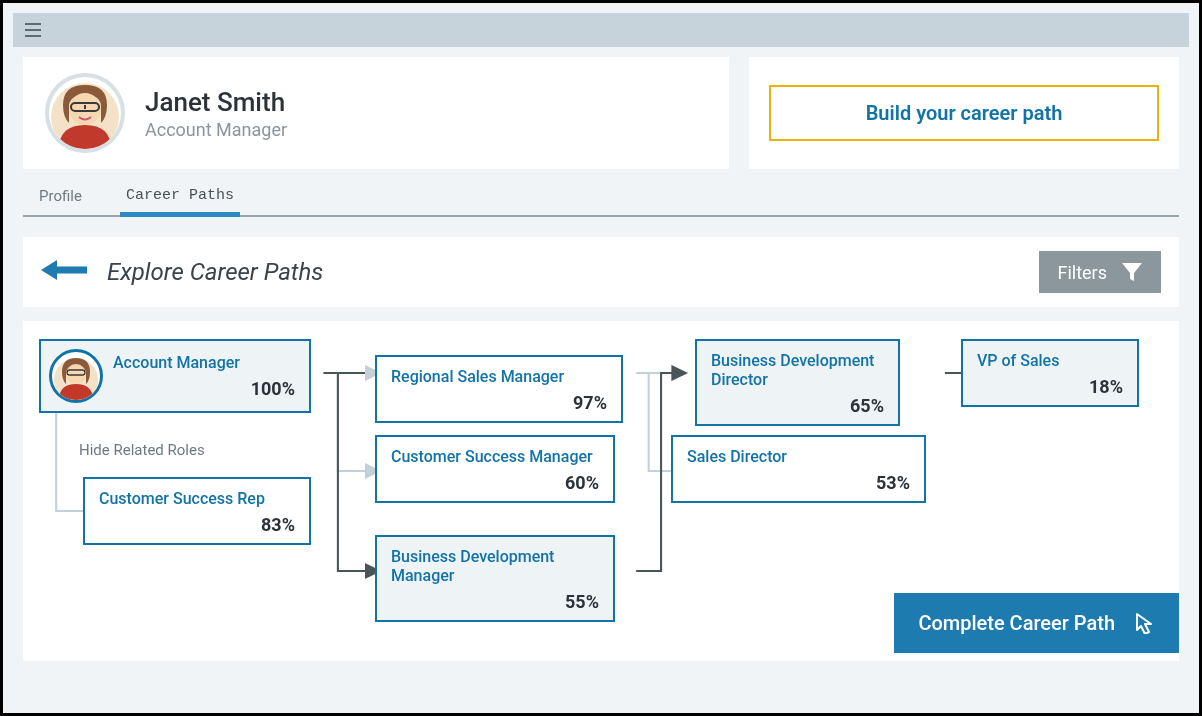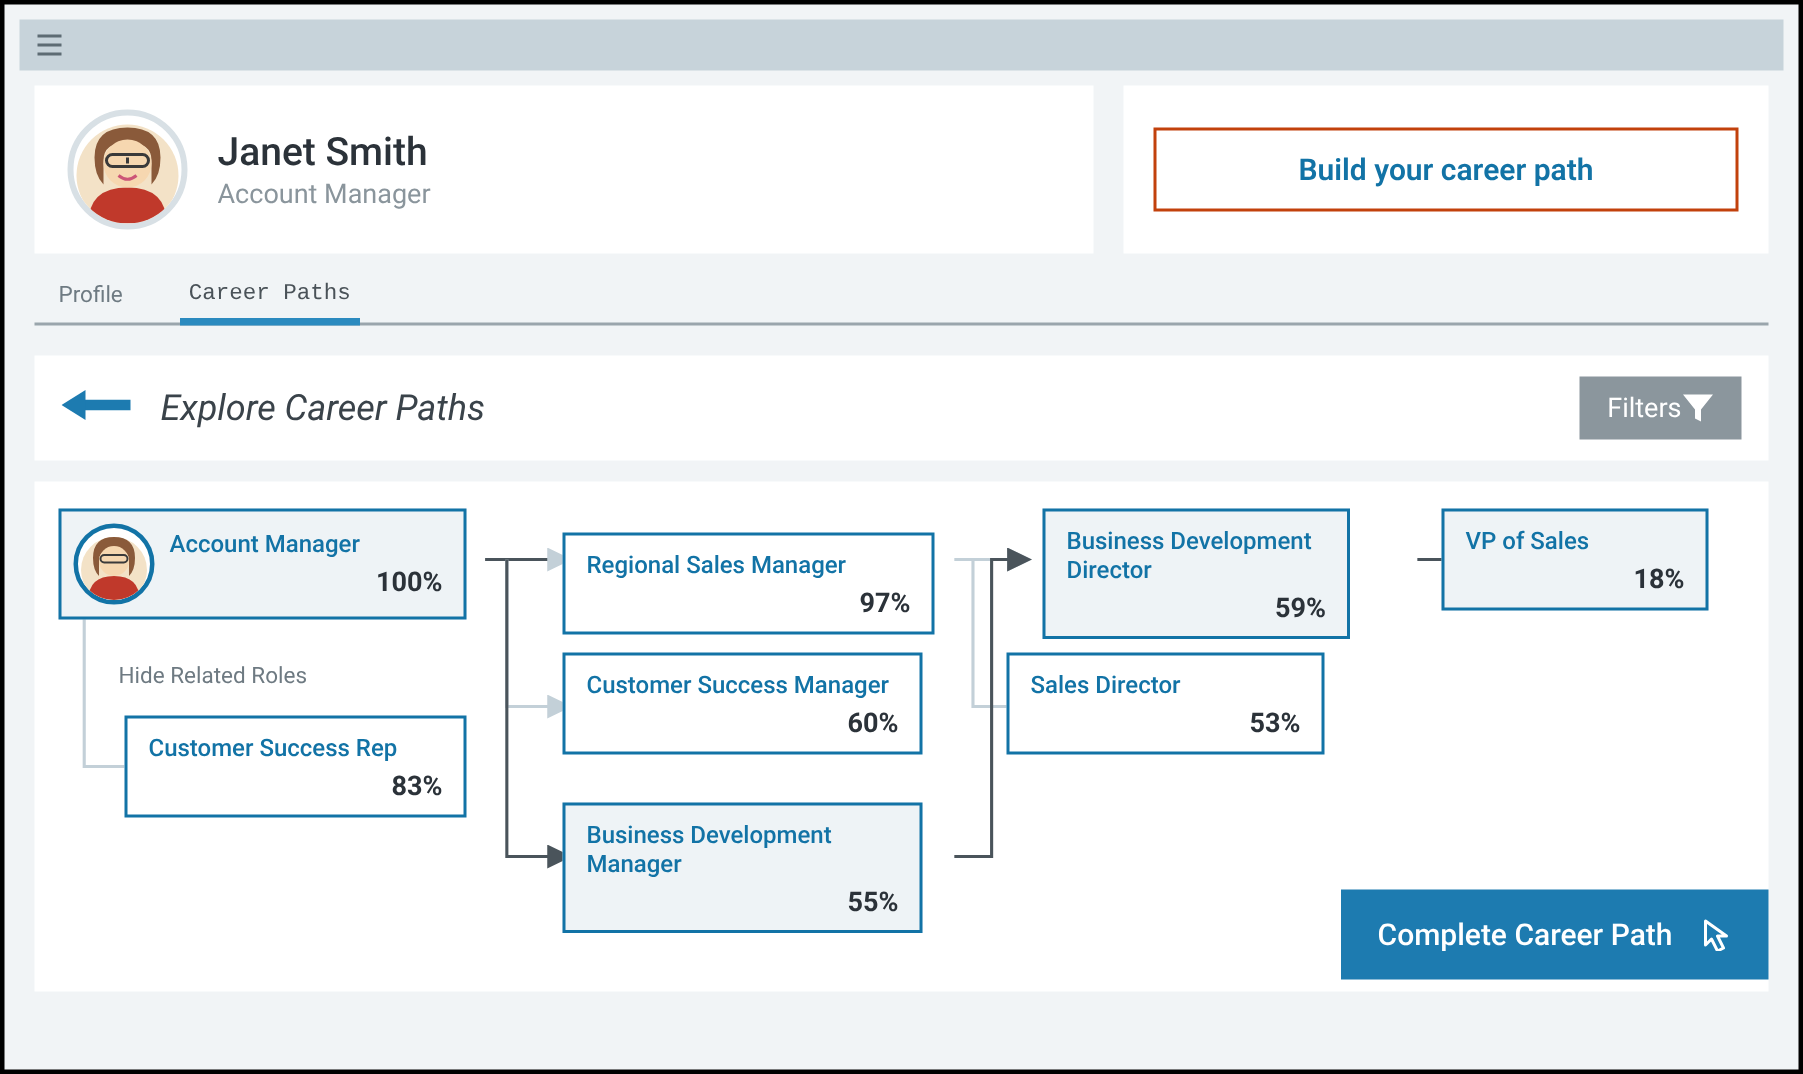--- a/index.html
+++ b/index.html
@@ -57,21 +57,21 @@
   .profile-title { font-size: 18px; color: #8a959c; margin-top: 2px; }
   .build-card {
     background: #fff;
     width: 430px;
     display: flex;
     align-items: center;
     justify-content: center;
     padding: 18px 20px;
   }
   .build-btn {
-    border: 2px solid #c2410c;
+    border: 2px solid #eab308;
     background: #fff;
     color: #1273a6;
     font-size: 20px;
     font-weight: 600;
     padding: 14px 30px;
     width: 100%;
     text-align: center;
     cursor: pointer;
   }
   .tabs {
@@ -100,21 +100,21 @@
     margin: 20px 20px 0 20px;
     padding: 14px 18px;
     display:flex;
     align-items:center;
     gap: 18px;
   }
   .back-arrow { cursor:pointer; }
   .explore-title { font-size: 24px; color:#3a434a; flex:1;font-style:italic; }
   .filters-btn {
     background:#8b969d; color:#fff;
-    display:flex; align-items:center; 
+    display:flex; align-items:center; gap:14px;
     padding: 10px 18px;
     font-size:18px; cursor:pointer;
   }
   .canvas {
     background:#fff;
     margin: 14px 20px 0 20px;
     padding: 24px 20px 24px 20px;
     position: relative;
     height: 340px;
   }
@@ -267,23 +267,23 @@
       <div class="title">Customer Success Manager</div>
       <div class="pct">60%</div>
     </div>
     <div class="node selected" style="left:352px; top:214px; width:240px;">
       <div class="title">Business Development Manager</div>
       <div class="pct">55%</div>
     </div>
 
     <div class="node selected" style="left:672px; top:18px; width:205px;">
       <div class="title">Business Development Director</div>
-      <div class="pct">59%</div>
-    </div>
-    <div class="node" style="left:648px; top:114px; width:212px;">
+      <div class="pct">65%</div>
+    </div>
+    <div class="node" style="left:648px; top:114px; width:255px;">
       <div class="title">Sales Director</div>
       <div class="pct">53%</div>
     </div>
 
     <div class="node selected" style="left:938px; top:18px; width:178px;">
       <div class="title">VP of Sales</div>
       <div class="pct">18%</div>
     </div>
 
     <div class="complete-btn" style="right:0; bottom:8px;">

